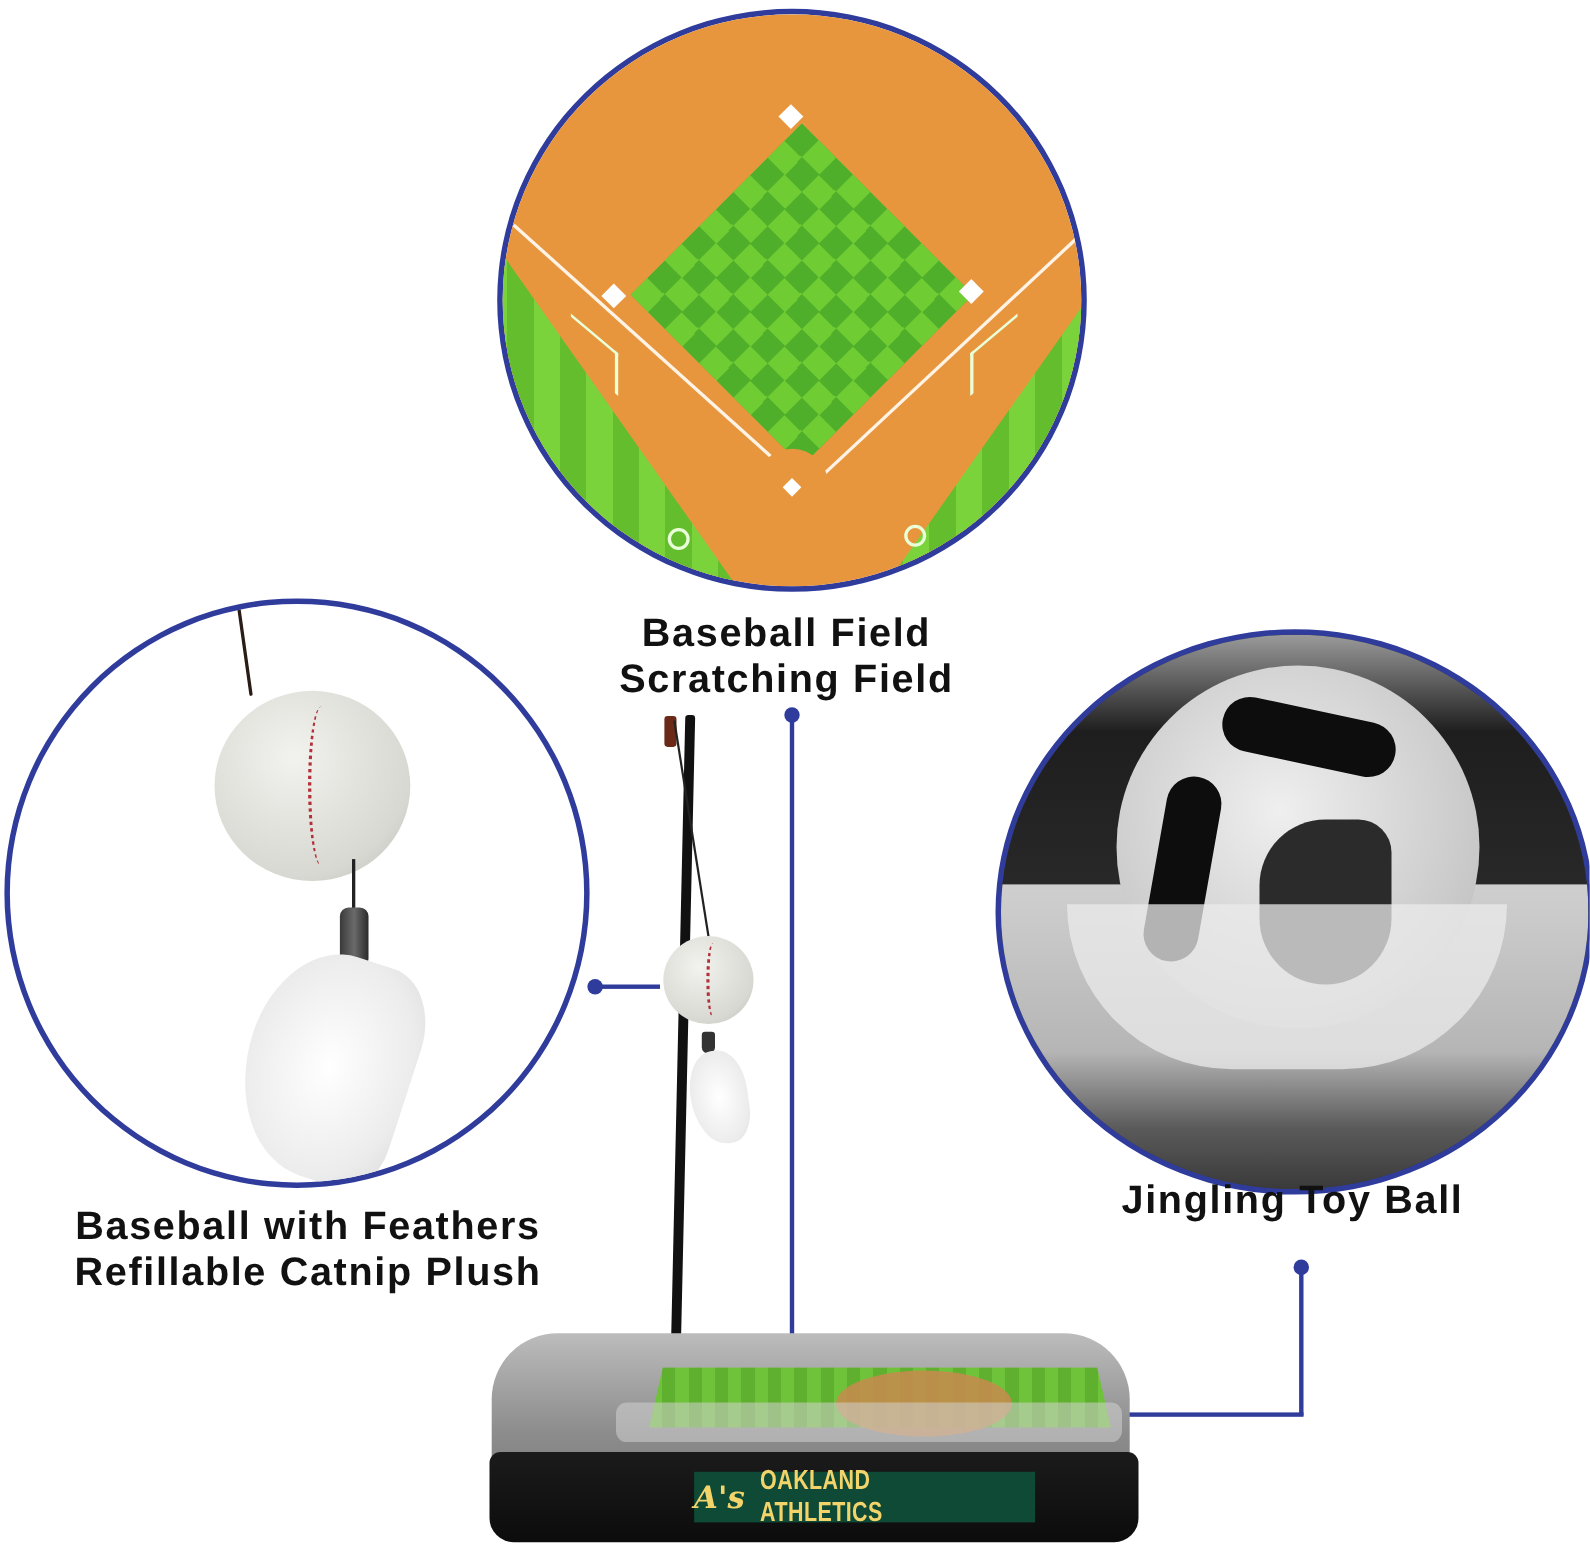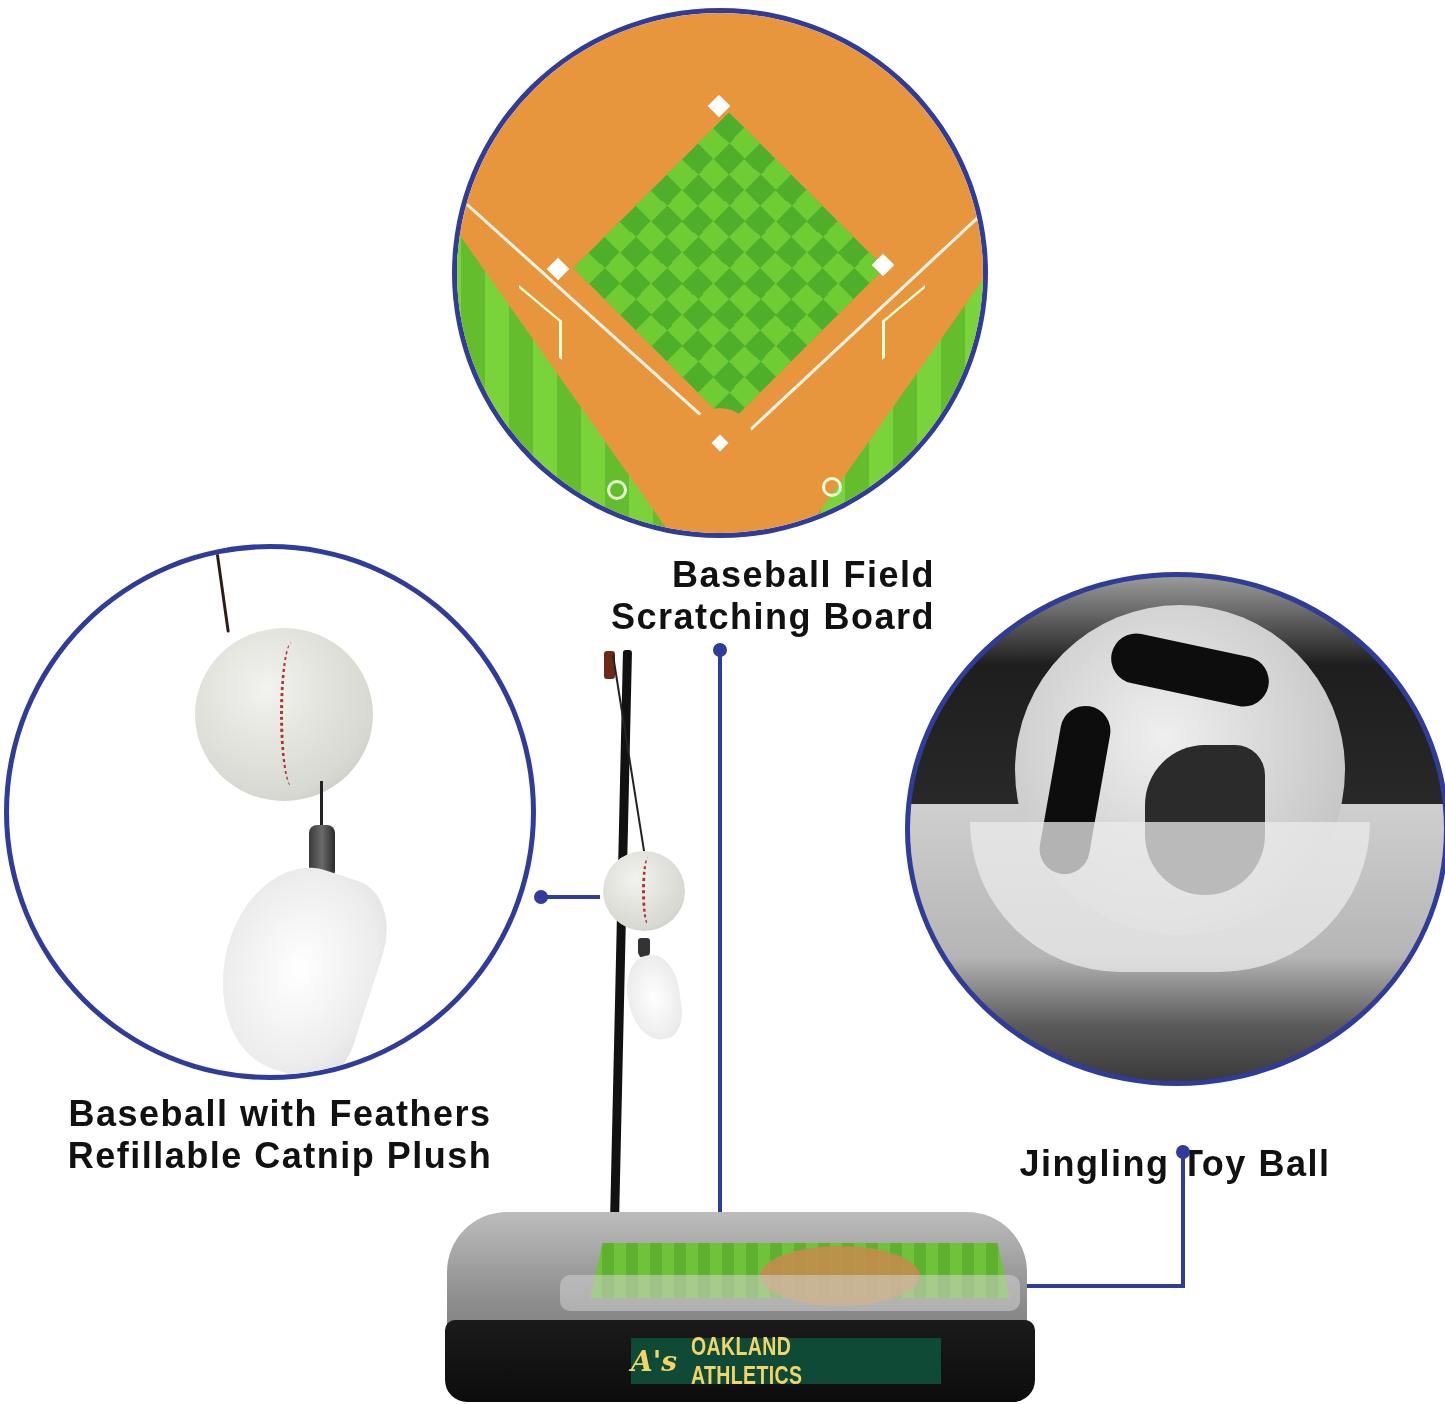--- a/index.html
+++ b/index.html
@@ -7,23 +7,23 @@
          font-family: "Liberation Sans", "DejaVu Sans", sans-serif; }
 
   
   .circle { position: absolute; border-radius: 50%; border: 5px solid #2f3c9c; box-sizing: border-box; overflow: hidden; background: #fff; }
   #field-circle { left: 452px; top: 8px; width: 536px; height: 530px; }
   #catnip-circle { left: 4px; top: 544px; width: 532px; height: 536px; }
   #ball-circle { left: 905px; top: 572px; width: 544px; height: 514px; background: #3a3a3a; }
 
   
   .label { position: absolute; font-weight: bold; color: #111; text-align: center; font-size: 36px; line-height: 42px; letter-spacing: 1.5px; white-space: nowrap; }
-  #field-label { left: 495px; top: 554px; width: 440px; text-align: right; }
+  #field-label { left: 495px; top: 554px; width: 440px; }
   #catnip-label { left: 20px; top: 1093px; width: 520px; }
-  #ball-label { left: 985px; top: 1143px; width: 380px; }
+  #ball-label { left: 985px; top: 1070px; width: 380px; }
 
   
   .line { position: absolute; background: #2f3c9c; }
   .dot { position: absolute; width: 14px; height: 14px; border-radius: 50%; background: #2f3c9c; }
 
   
   #tray-shell { position: absolute; left: 447px; top: 1212px; width: 580px; height: 148px; border-radius: 60px 60px 30px 30px;
                 background: linear-gradient(#bcbcbc, #8d8d8d 60%, #7a7a7a); }
   #tray-field { position: absolute; left: 590px; top: 1243px; width: 420px; height: 55px;
                 background: repeating-linear-gradient(90deg, #6fc33a 0 12px, #5fb02e 12px 24px);
@@ -109,21 +109,21 @@
   <div id="jingle-ball">
     <div class="slot" style="left:95px;top:40px;width:160px;height:50px;transform:rotate(12deg);"></div>
     <div class="slot" style="left:35px;top:100px;width:50px;height:170px;transform:rotate(10deg);"></div>
     <div class="slot" style="left:130px;top:140px;width:120px;height:150px;border-radius:60px 30px 60px 60px;background:#2b2b2b;"></div>
   </div>
   <div id="cup"></div>
 </div>
 
 <div id="field-label" class="label">
   <div>Baseball Field</div>
-  <div>Scratching Board</div>
+  <div>Scratching Field</div>
 </div>
 <div id="catnip-label" class="label">
   <div>Baseball with Feathers</div>
   <div>Refillable Catnip Plush</div>
 </div>
 <div id="ball-label" class="label">
   <div>Jingling Toy Ball</div>
 </div>
 
 <div class="dot" style="left:713px;top:643px;"></div>

